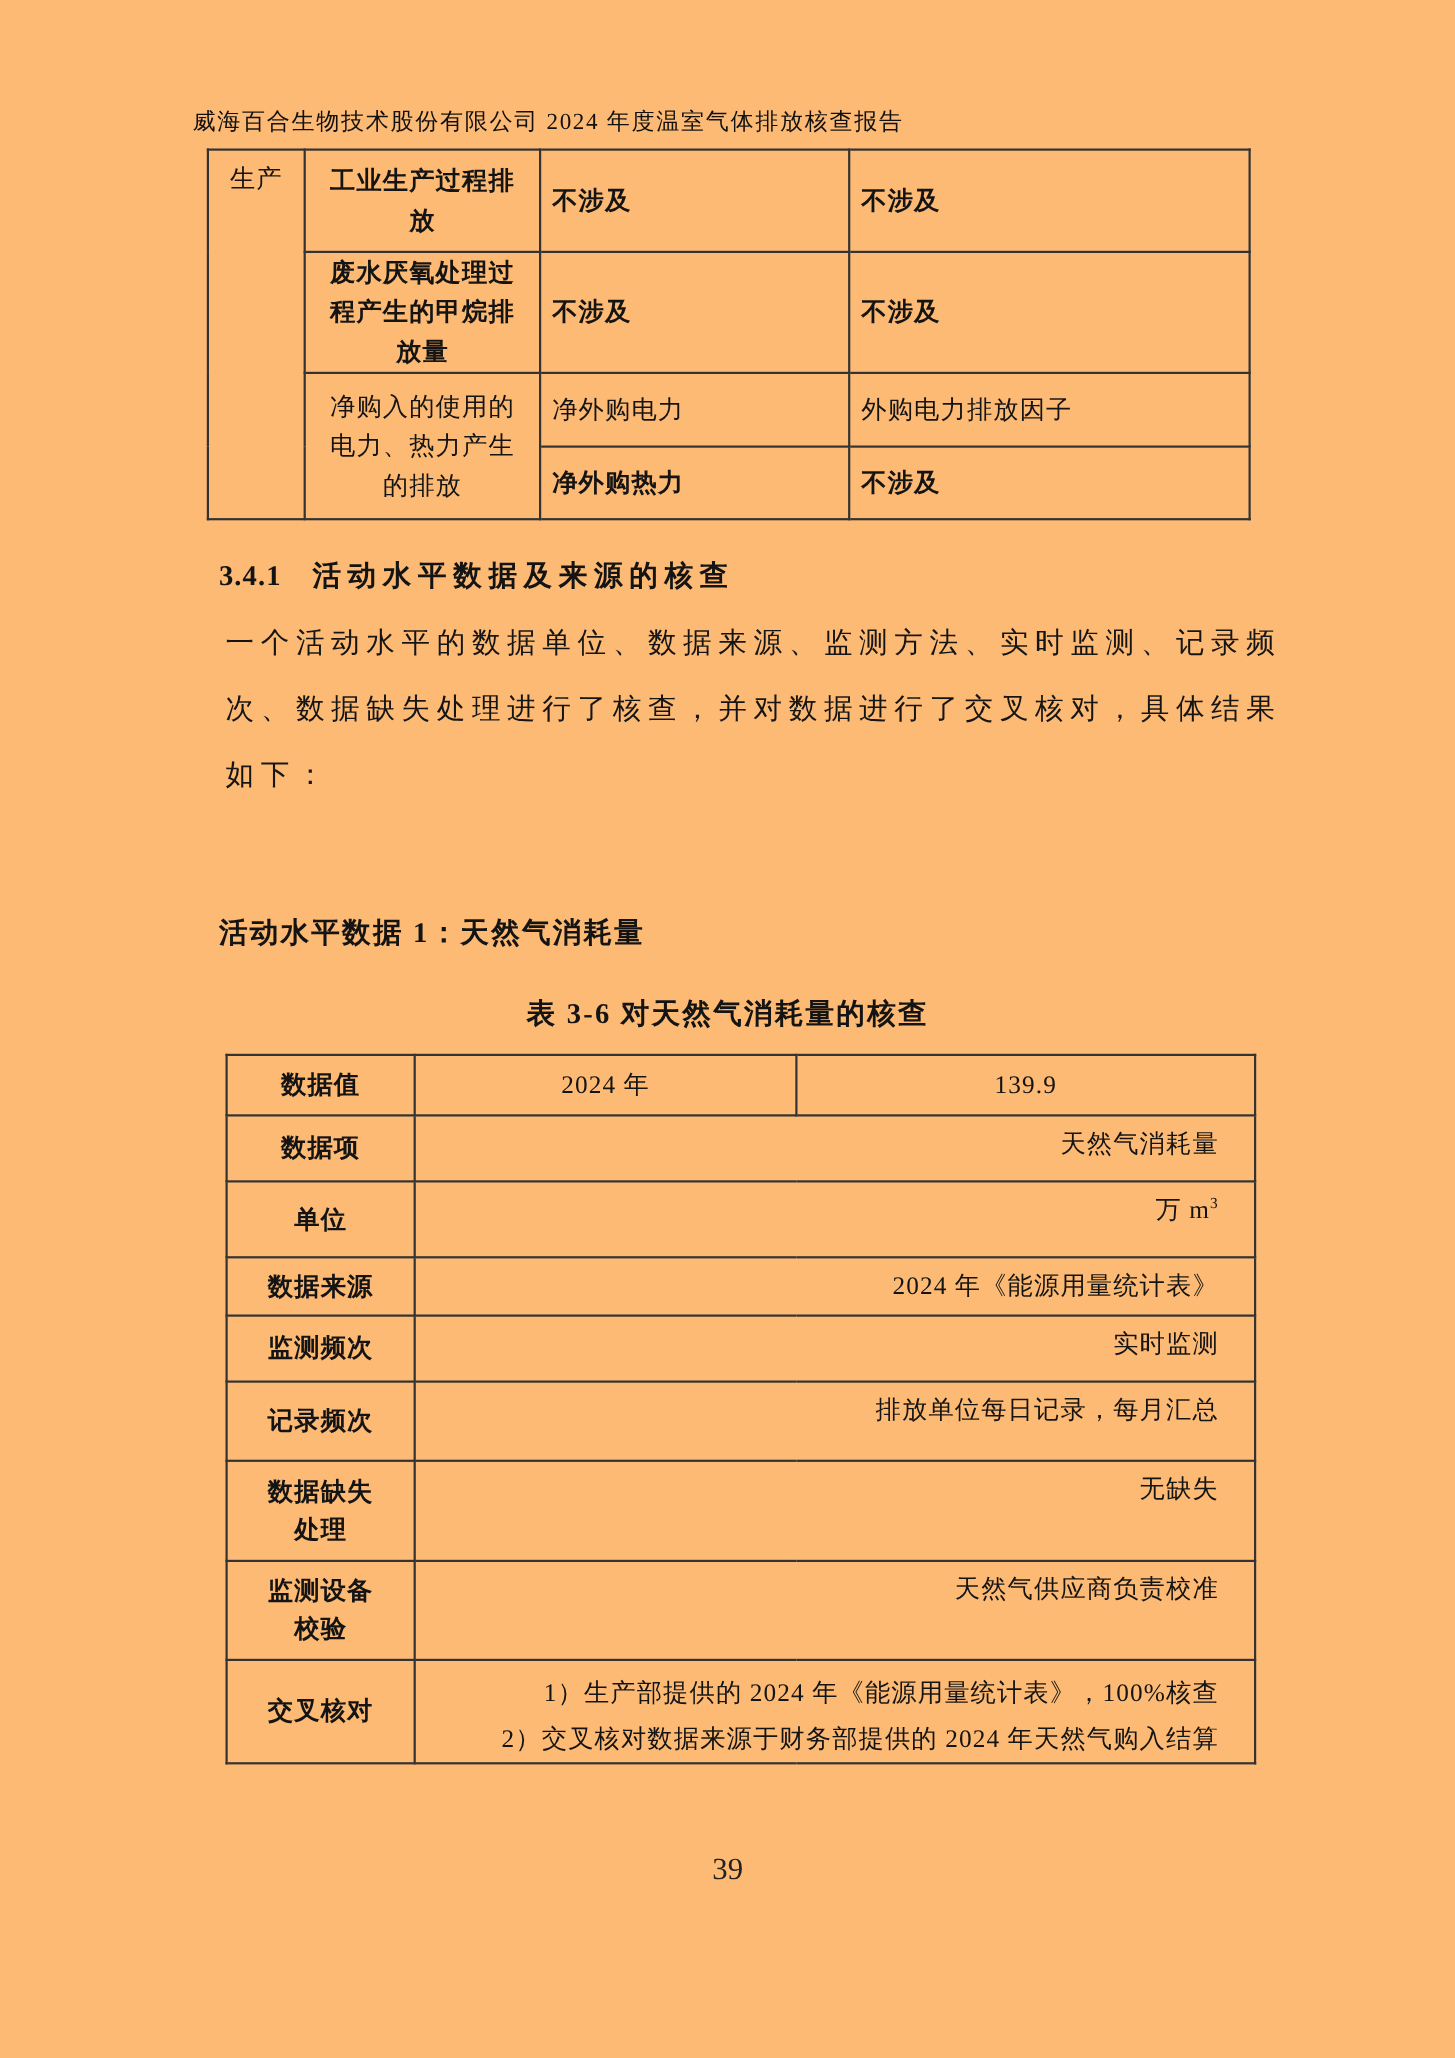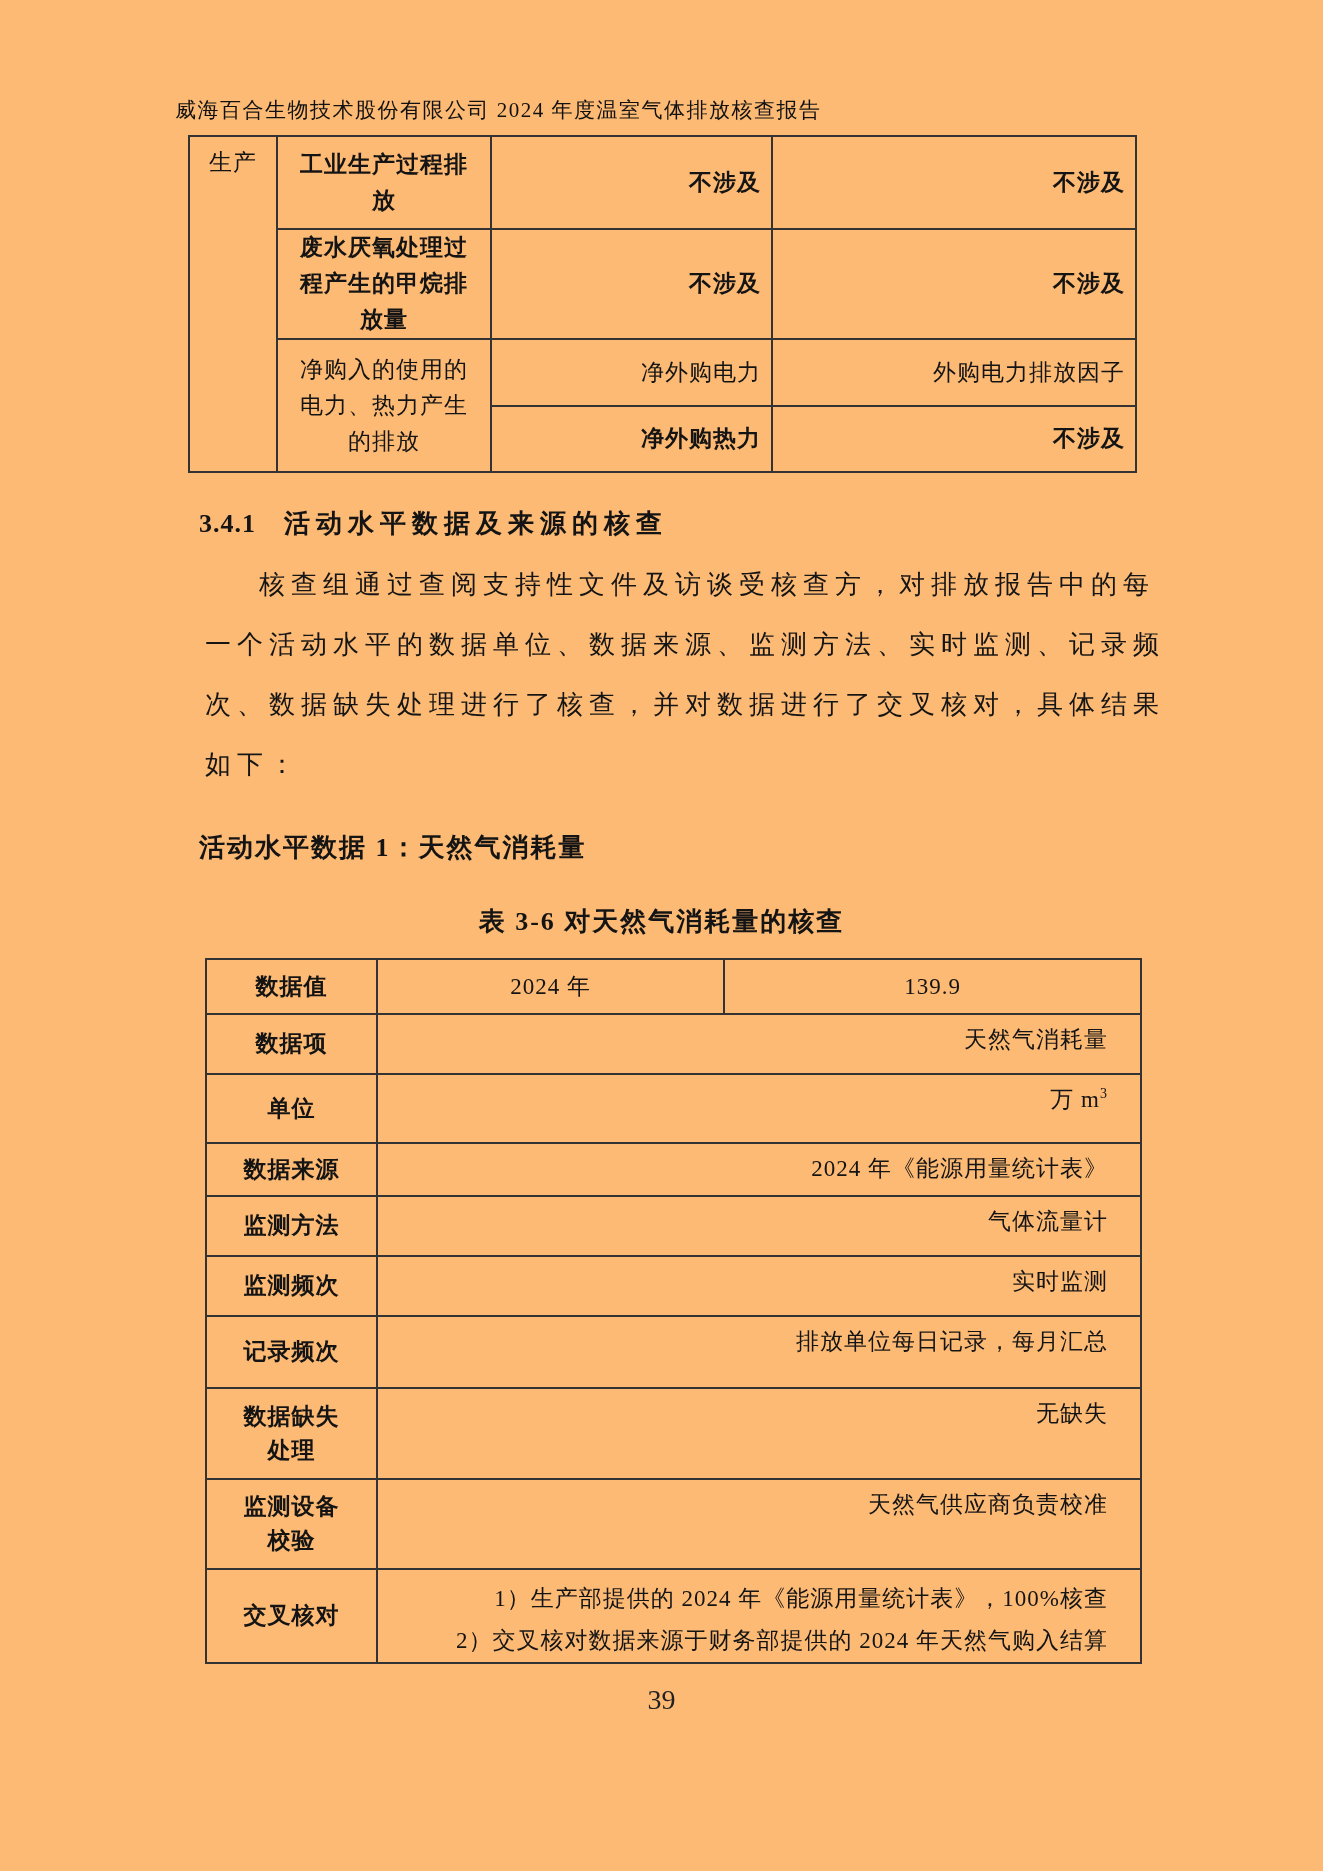--- a/index.html
+++ b/index.html
@@ -19,21 +19,21 @@
   
   table{border-collapse:collapse;table-layout:fixed;}
   td{
     border:2px solid #333;
     font-size:23px;letter-spacing:1px;line-height:36px;
     padding:0;overflow:hidden;
   }
   .t1{position:absolute;top:135px;left:188px;width:947px;}
   .t1 .c-group{vertical-align:top;text-align:center;padding-top:8px;font-weight:normal;}
   .t1 .c-label{text-align:center;vertical-align:middle;padding:0 18px;}
-  .t1 .c-val{text-align:right;vertical-align:middle;padding:0 10px;}
+  .t1 .c-val{text-align:left;vertical-align:middle;padding:0 10px;}
   .bold{font-weight:bold;}
   .reg{font-weight:normal;}
   .t2{position:absolute;top:958px;left:205px;width:935px;}
   .t2 .r-label{
     text-align:center;vertical-align:middle;font-weight:bold;
     padding:0 25px;line-height:34px;
   }
   .t2 .r-content{
     text-align:right;vertical-align:top;
     padding:8px 32px 0 20px;line-height:34px;margin-top:36px;
@@ -104,21 +104,20 @@
       <td class="c-val bold">不涉及</td>
     </tr>
   </tbody>
     </table>
 
   <div class="h341">
     <span class="sec-no">3.4.1</span><span class="sec-title">活动水平数据及来源的核查</span>
   </div>
 
   <div class="para">
-    <div class="pline indent">核查组通过查阅支持性文件及访谈受核查方，对排放报告中的每</div>
     <div class="pline">一个活动水平的数据单位、数据来源、监测方法、实时监测、记录频</div>
     <div class="pline">次、数据缺失处理进行了核查，并对数据进行了交叉核对，具体结果</div>
     <div class="pline">如下：</div>
   </div>
 
   <div class="subhead">活动水平数据 1：天然气消耗量</div>
 
   <div class="caption">表 3-6  对天然气消耗量的核查</div>
 
   <table class="t2">
@@ -139,24 +138,20 @@
     </tr>
     <tr style="height:69px">
       <td class="r-label">单位</td>
       <td class="r-content" colspan="2"><span>万 m</span><sup>3</sup></td>
     </tr>
     <tr style="height:53px">
       <td class="r-label">数据来源</td>
       <td class="r-content" colspan="2">2024 年《能源用量统计表》</td>
     </tr>
     <tr style="height:60px">
-      <td class="r-label">监测方法</td>
-      <td class="r-content" colspan="2">气体流量计</td>
-    </tr>
-    <tr style="height:60px">
       <td class="r-label">监测频次</td>
       <td class="r-content" colspan="2">实时监测</td>
     </tr>
     <tr style="height:72px">
       <td class="r-label">记录频次</td>
       <td class="r-content" colspan="2">排放单位每日记录，每月汇总</td>
     </tr>
     <tr style="height:91px">
       <td class="r-label">数据缺失处理</td>
       <td class="r-content" colspan="2">无缺失</td>

